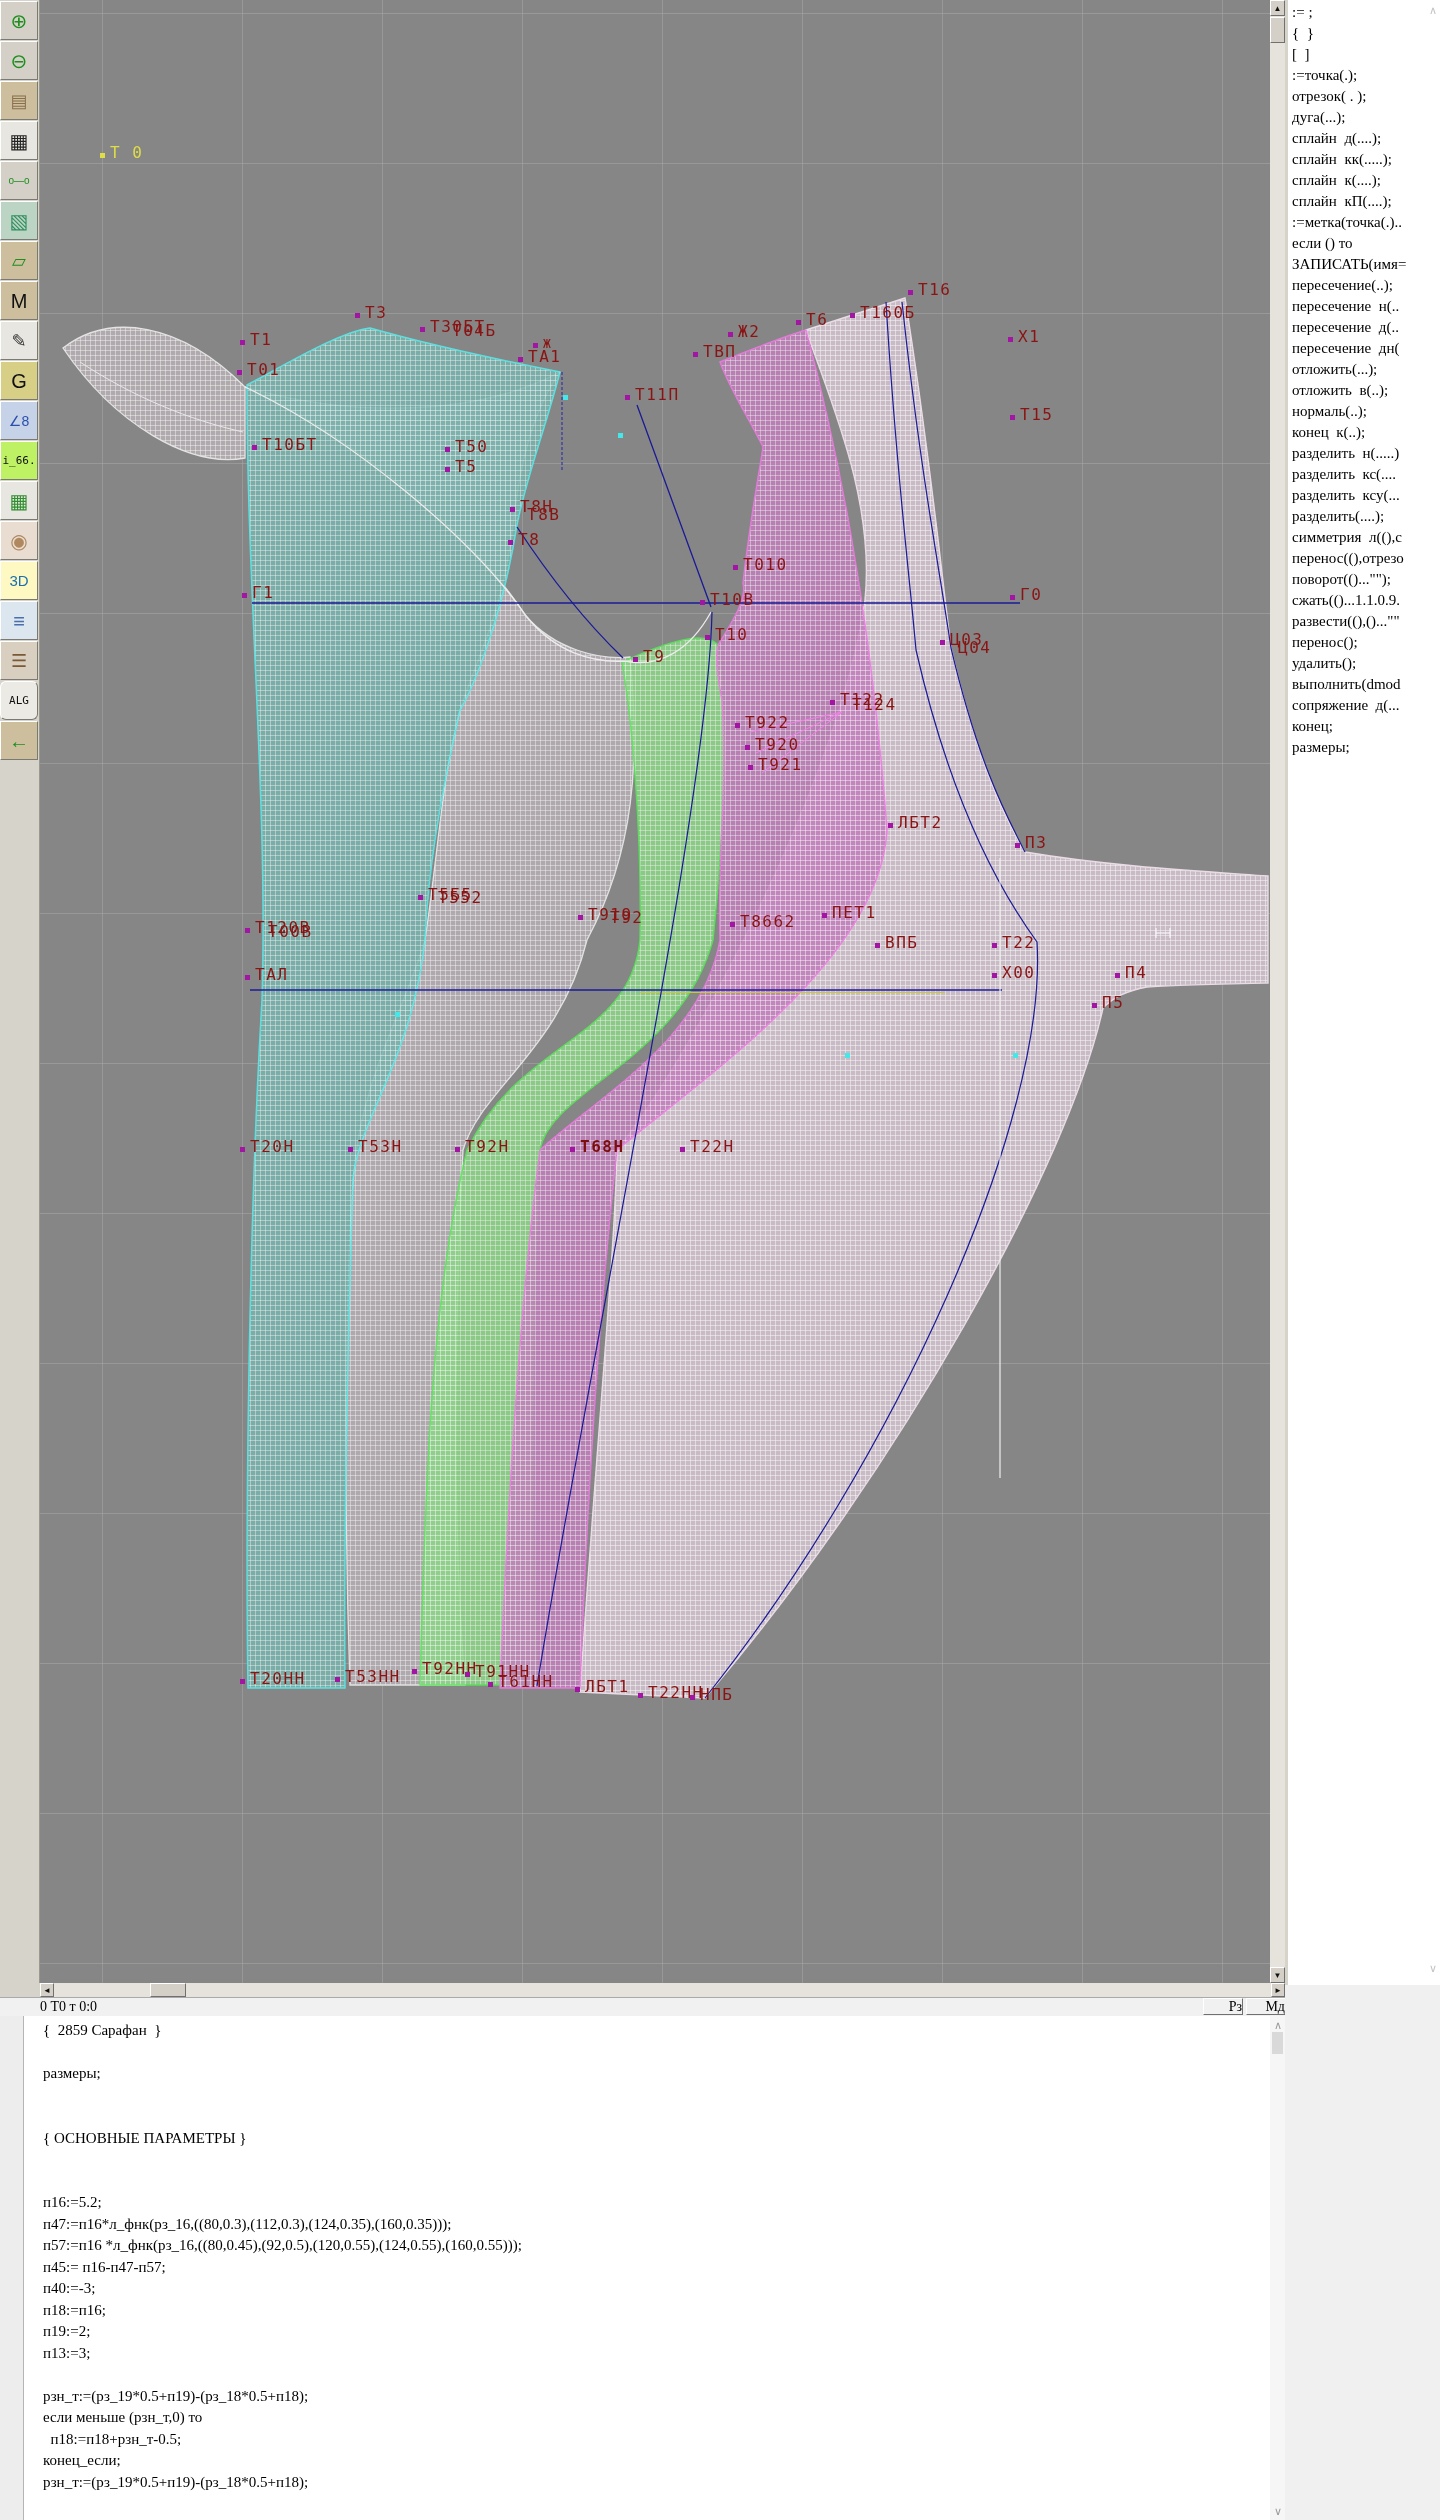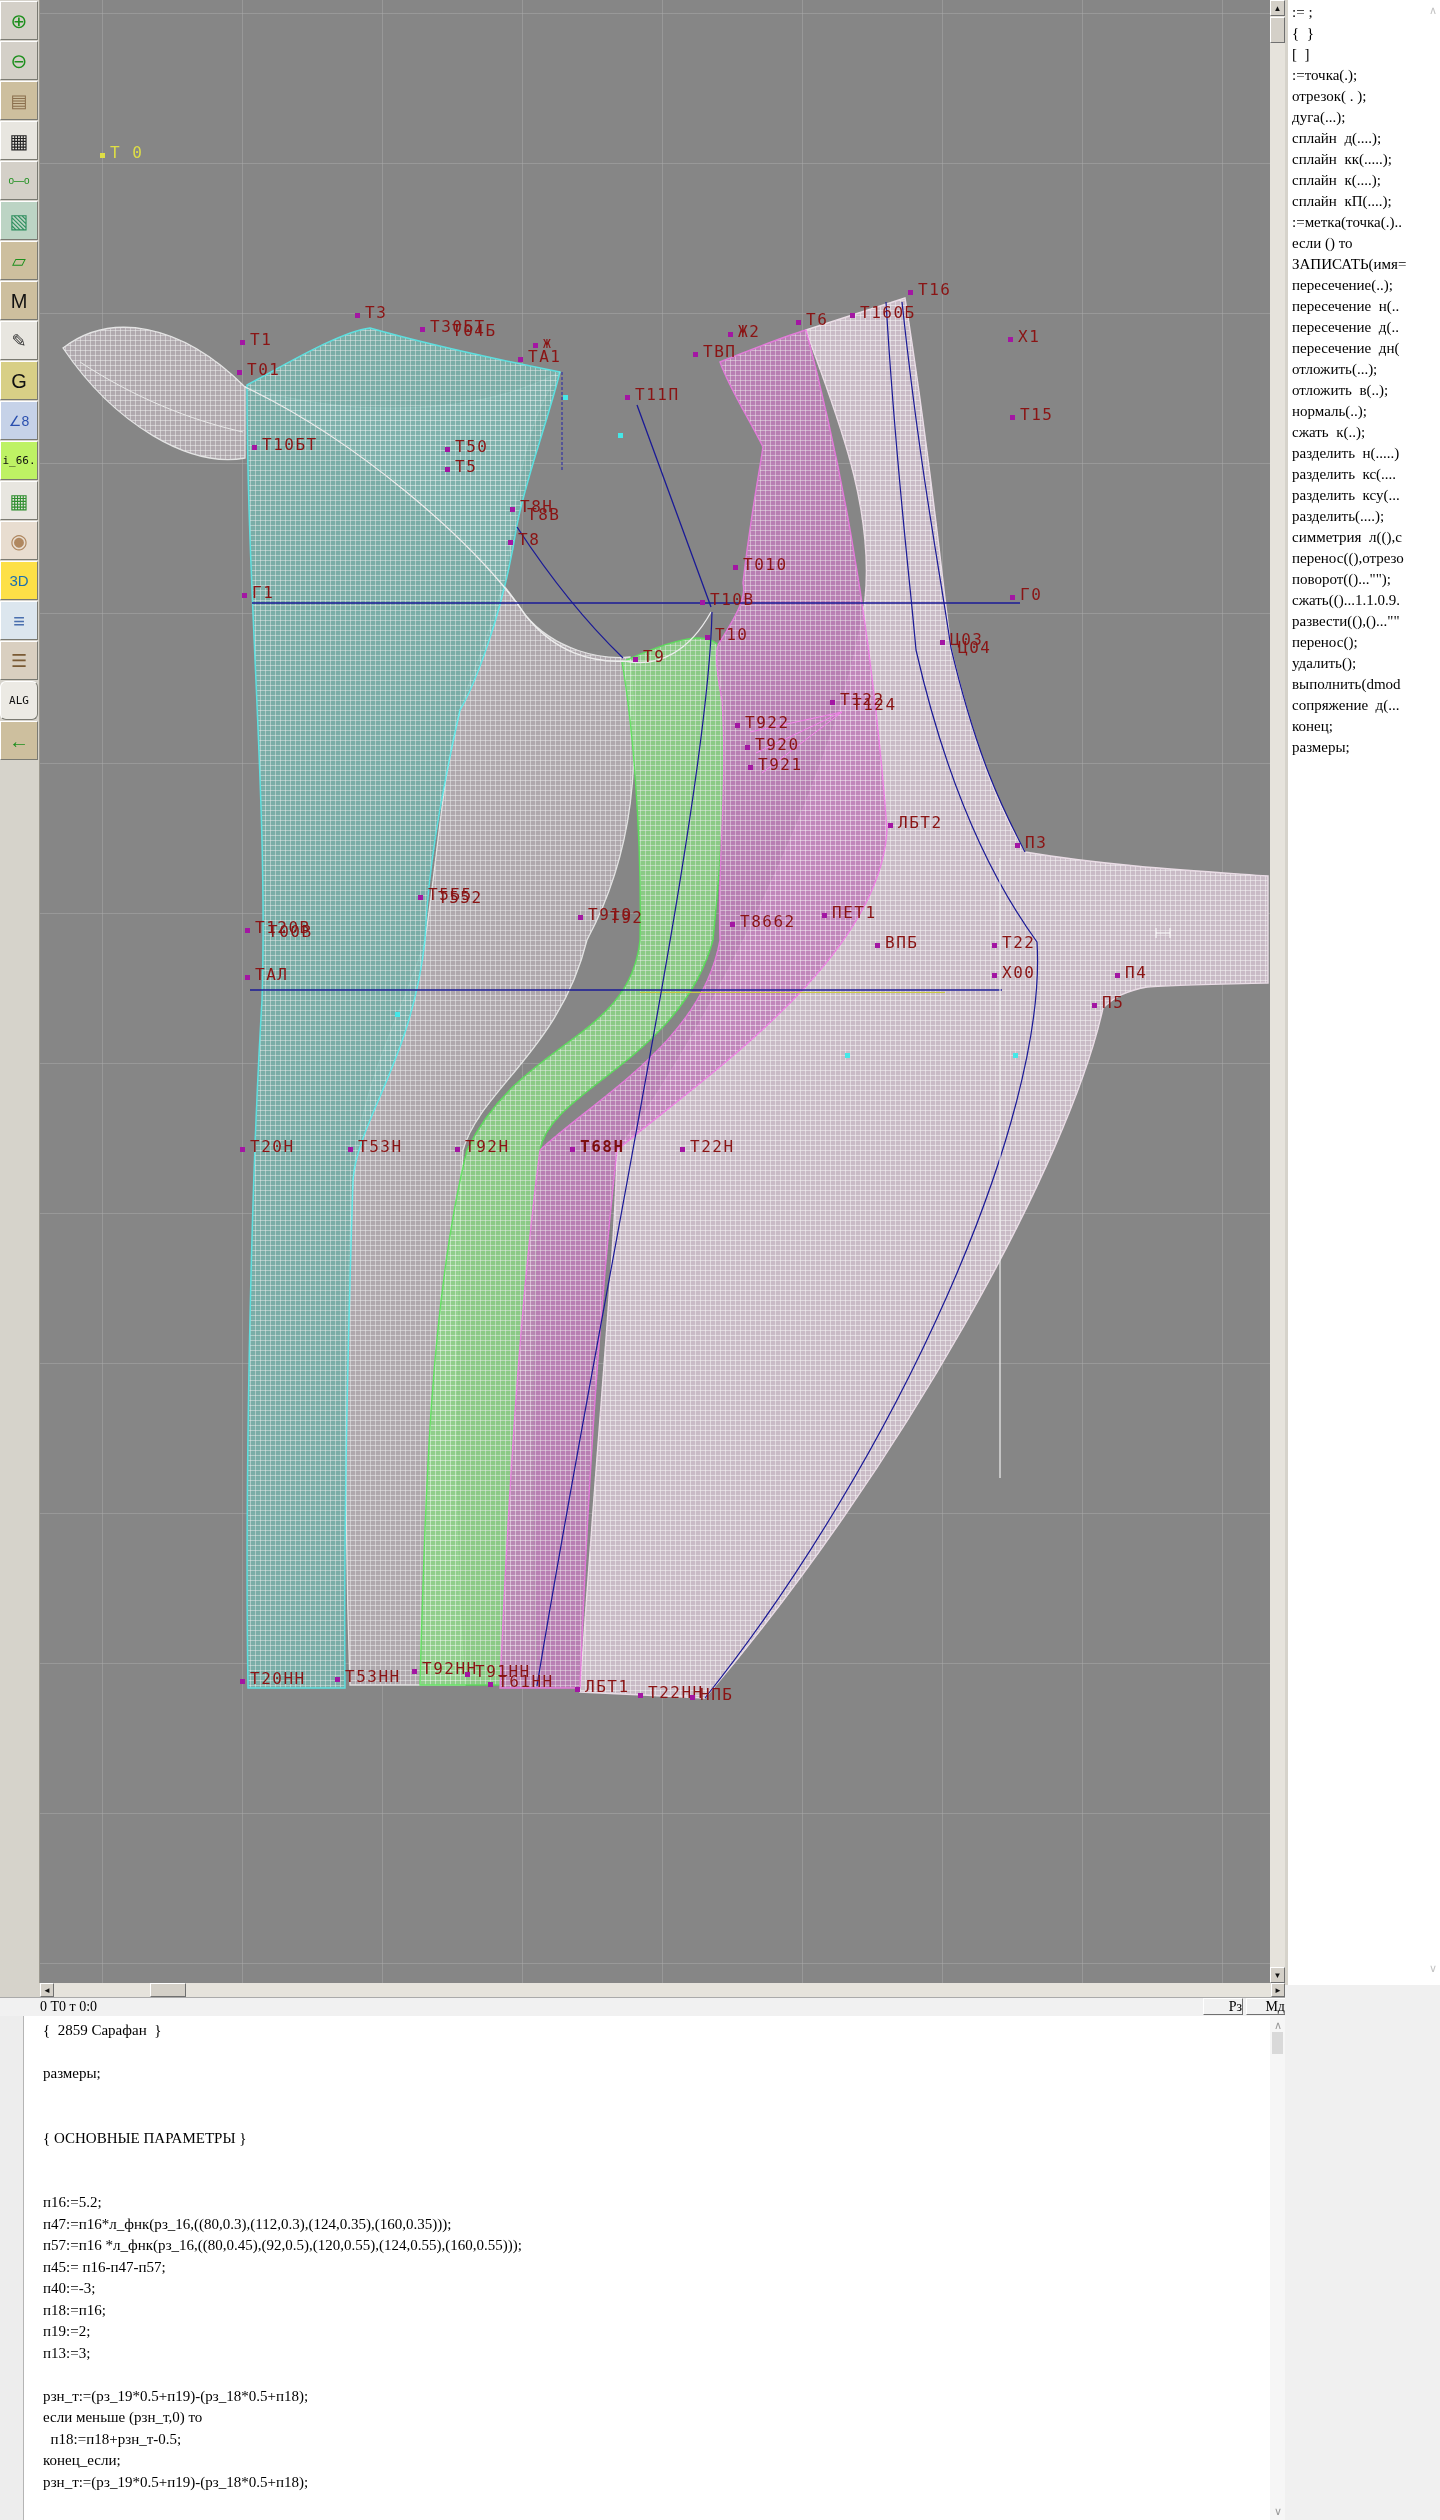--- a/index.html
+++ b/index.html
@@ -97,21 +97,21 @@
     </div>
     <div class="tbtn" style="background: #bef264;">
       <span class="glyph" style="color: rgb(17, 17, 17); font-size: 11px; font-family: &quot;DejaVu Sans Mono&quot;, monospace;">i_66.</span>
     </div>
     <div class="tbtn" style="background: rgb(232, 230, 224);">
       <span class="glyph" style="color: rgb(47, 143, 47); font-size: 20px;">▦</span>
     </div>
     <div class="tbtn" style="background: rgb(232, 221, 208);">
       <span class="glyph" style="color: rgb(176, 136, 96); font-size: 20px;">◉</span>
     </div>
-    <div class="tbtn" style="background: #fde047;">
+    <div class="tbtn" style="background: #fef9c3;">
       <span class="glyph" style="color: rgb(27, 111, 174); font-size: 15px;">3D</span>
     </div>
     <div class="tbtn" style="background: rgb(220, 230, 238);">
       <span class="glyph" style="color: rgb(74, 111, 174); font-size: 20px;">≡</span>
     </div>
     <div class="tbtn" style="background: rgb(217, 207, 192);">
       <span class="glyph" style="color: rgb(122, 90, 52); font-size: 18px;">☰</span>
     </div>
     <div class="tbtn" style="background: rgb(236, 234, 228); border-radius: 6px;">
       <span class="glyph" style="color: rgb(17, 17, 17); font-size: 11px; font-family: &quot;DejaVu Sans Mono&quot;, monospace;">ALG</span>
@@ -347,21 +347,21 @@
       <div class="cmditem">:=метка(точка(.)..</div>
       <div class="cmditem">если () то</div>
       <div class="cmditem">ЗАПИСАТЬ(имя=</div>
       <div class="cmditem">пересечение(..);</div>
       <div class="cmditem">пересечение  н(..</div>
       <div class="cmditem">пересечение  д(..</div>
       <div class="cmditem">пересечение  дн(</div>
       <div class="cmditem">отложить(...);</div>
       <div class="cmditem">отложить  в(..);</div>
       <div class="cmditem">нормаль(..);</div>
-      <div class="cmditem">сжать  к(..);</div>
+      <div class="cmditem">конец  к(..);</div>
       <div class="cmditem">разделить  н(.....)</div>
       <div class="cmditem">разделить  кс(....</div>
       <div class="cmditem">разделить  ксу(...</div>
       <div class="cmditem">разделить(....);</div>
       <div class="cmditem">симметрия  л((),с</div>
       <div class="cmditem">перенос((),отрезо</div>
       <div class="cmditem">поворот(()..."");</div>
       <div class="cmditem">сжать(()...1.1.0.9.</div>
       <div class="cmditem">развести((),()...""</div>
       <div class="cmditem">перенос();</div>

